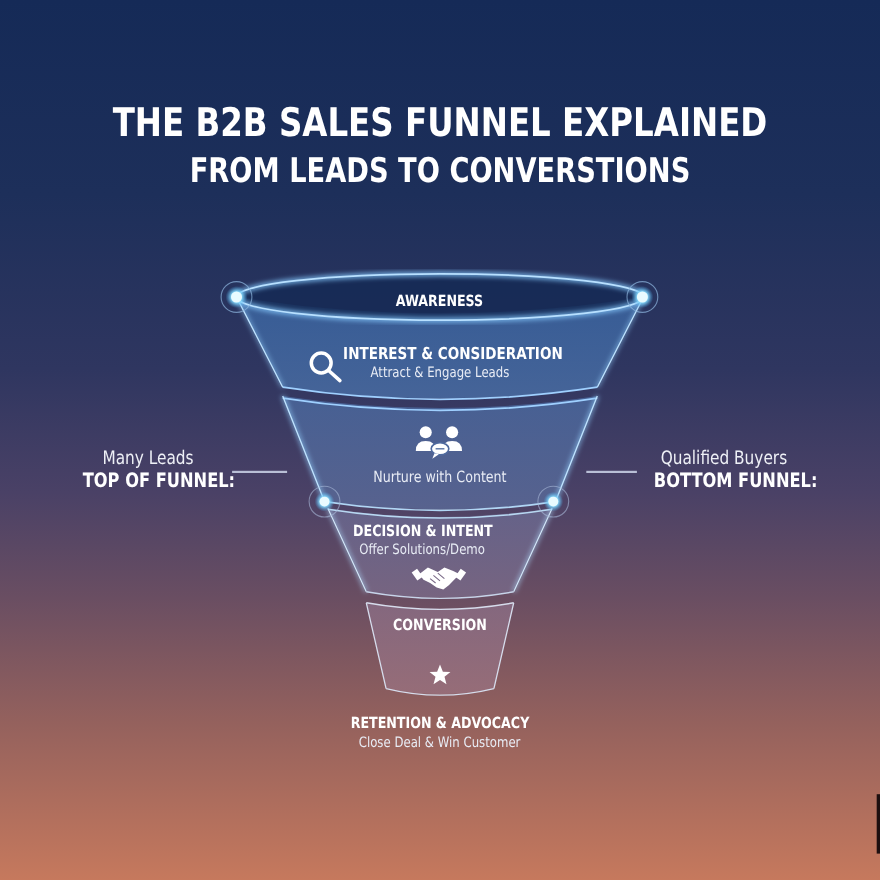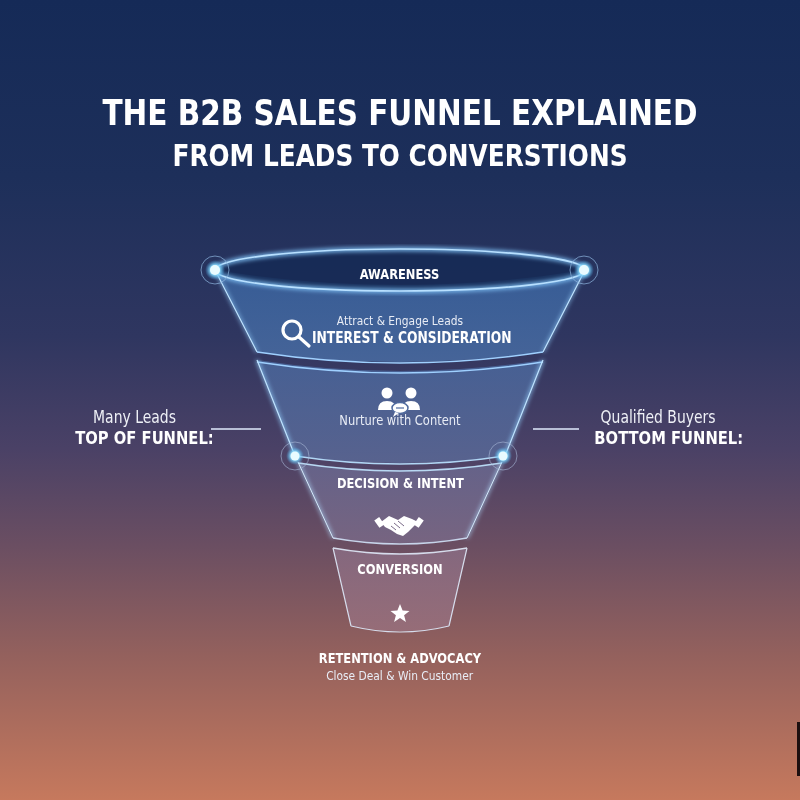--- a/index.html
+++ b/index.html
@@ -149,30 +149,31 @@
   <g>
     <polygon fill="#ffffff" points="400,604 402.6,610.6 409.5,610.9 404.1,615.2 405.9,622 400,618.1 394.1,622 395.9,615.2 390.5,610.9 397.4,610.6"></polygon>
   </g>
 </svg>
 
 <div class="lbl" style="left:300px; top:265px; width:200px;">
   <span class="cond stage-title">AWARENESS</span>
 </div>
 
 <div class="lbl" style="left:290px; top:312px; width:220px;">
+  <div><span class="cond stage-title" style="font-size:15px;">INTEREST &amp; CONSIDERATION</span></div>
   <div style="margin-top:-1px;"><span class="cond stage-sub">Attract &amp; Engage Leads</span></div>
-  <div><span class="cond stage-title" style="font-size:15px;">INTEREST &amp; CONSIDERATION</span></div>
 </div>
 
-<div class="lbl" style="left:300px; top:411px; width:200px;">
+<div class="lbl" style="left:300px; top:425px; width:200px;">
   <span class="cond stage-sub" style="font-size:14px;">Nurture with Content</span>
 </div>
 
-<div class="lbl" style="left:300px; top:474px; width:200px;">
+<div class="lbl" style="left:284px; top:474px; width:200px;">
   <div><span class="cond stage-title">DECISION &amp; INTENT</span></div>
+  <div style="margin-top:-1px;"><span class="cond stage-sub">Offer Solutions/Demo</span></div>
 </div>
 
 <div class="lbl" style="left:300px; top:560px; width:200px;">
   <div><span class="cond stage-title">CONVERSION</span></div>
 </div>
 
 <div class="lbl" style="left:280px; top:649px; width:240px;">
   <div><span class="cond stage-title">RETENTION &amp; ADVOCACY</span></div>
   <div style="margin-top:-1px;"><span class="cond stage-sub">Close Deal &amp; Win Customer</span></div>
 </div>

